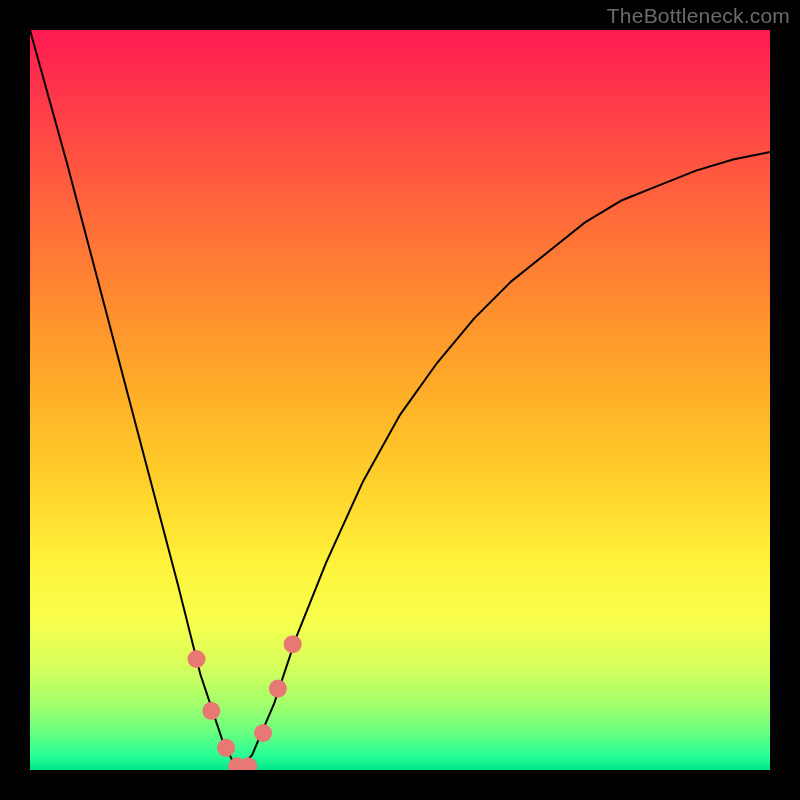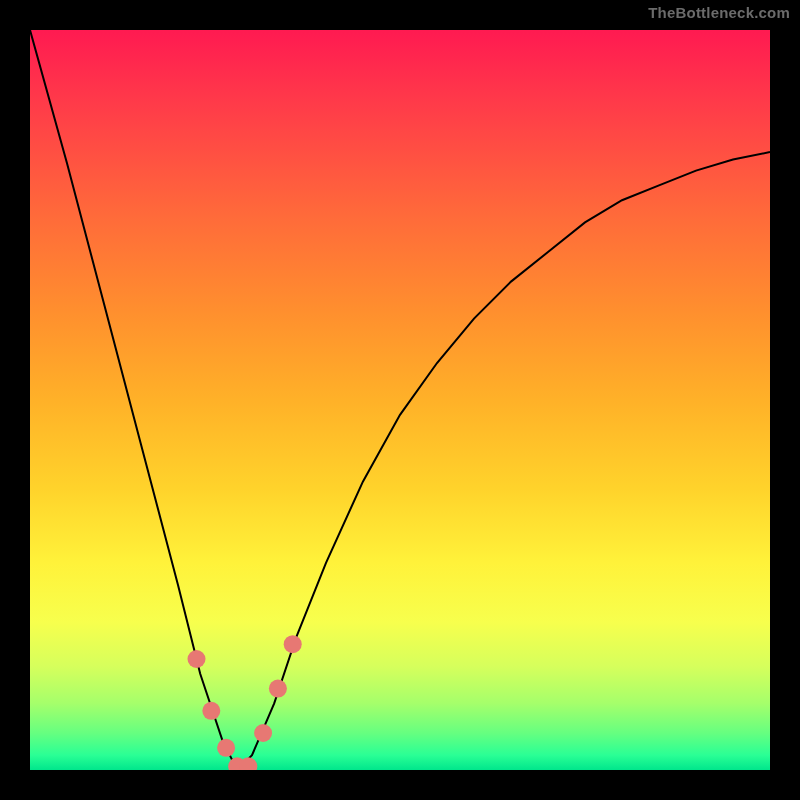--- a/index.html
+++ b/index.html
@@ -46,22 +46,22 @@
     left: 0;
     top: 0;
     width: 740px;
     height: 740px;
   }
   .watermark {
     position: absolute;
     top: 4px;
     right: 10px;
     color: #6b6b6b;
-    font-size: 15px;
-    font-weight: 700;
+    font-size: 21px;
+    font-weight: 400;
     letter-spacing: 0.2px;
   }
 </style>
 </head>
 <body>
 
 <div class="watermark">TheBottleneck.com</div>
 
 <div class="frame">
   <div class="plot-area"></div>

